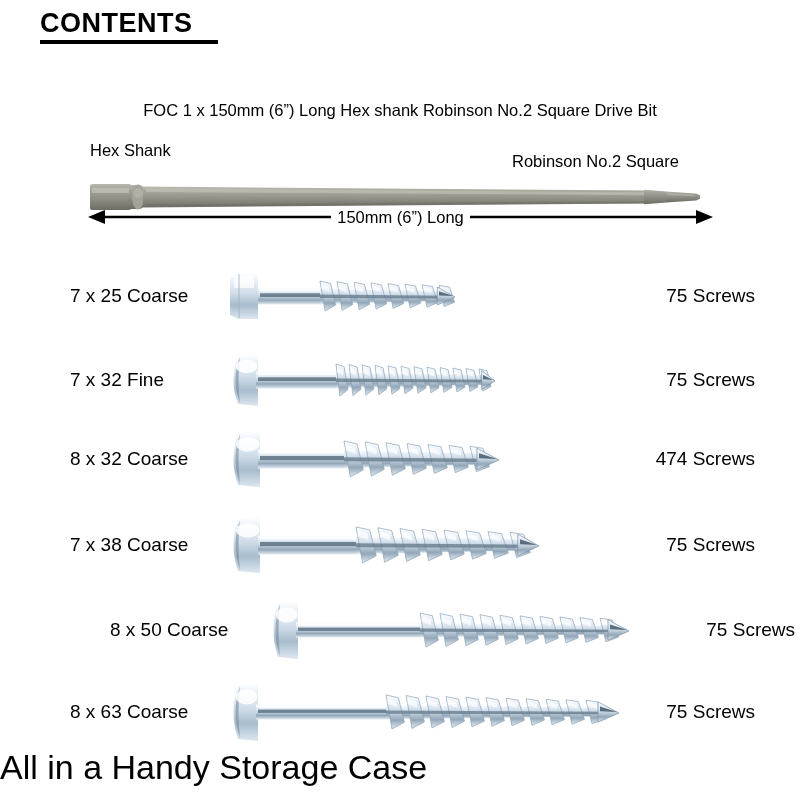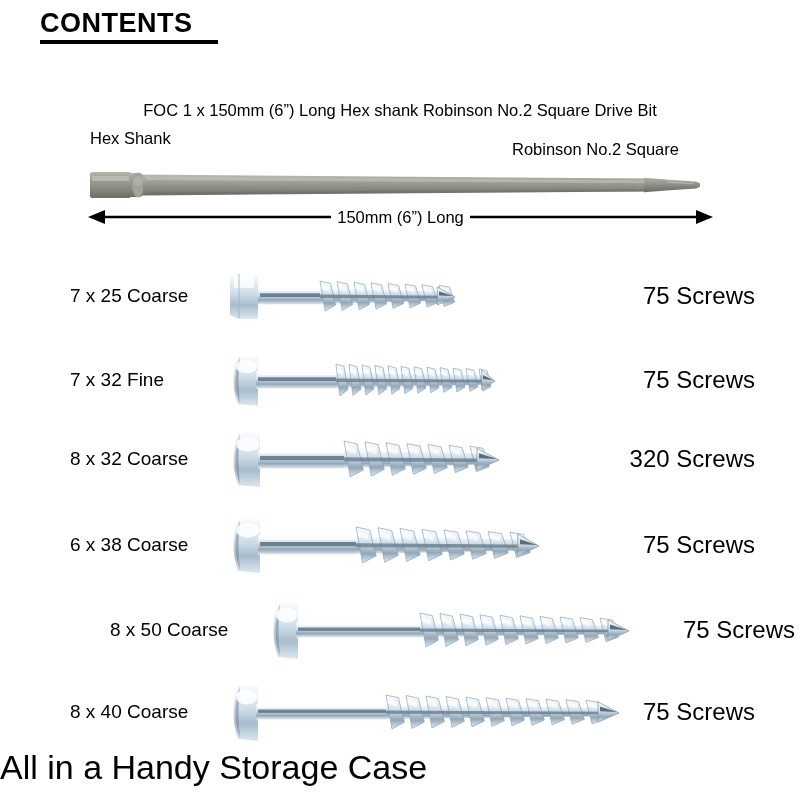--- a/index.html
+++ b/index.html
@@ -46,21 +46,21 @@
     text-align: center;
     font-size: 16.5px;
     white-space: nowrap;
     margin-top: 32px;
   }
 
   
   #bit-section {
     position: absolute;
     left: 0;
-    top: 120px;
+    top: 132px;
     width: 800px;
     height: 115px;
   }
   #label-hex-shank {
     position: absolute;
     left: 90px;
     top: 9px;
     font-size: 16.5px;
     white-space: nowrap;
   }
@@ -119,21 +119,21 @@
     font-size: 19px;
     white-space: nowrap;
   }
   .screw-count {
     position: absolute;
     right: 45px;
     top: 0;
     height: 80px;
     display: flex;
     align-items: center;
-    font-size: 24px;
+    font-size: 19px;
     white-space: nowrap;
   }
   .screw-art {
     position: absolute;
     left: 228px;
     top: 0;
     height: 80px;
   }
 
   
@@ -320,21 +320,21 @@
           <path d="M239.04,30.826666666666668 L245.15,33.120000000000005 L245.15,36.78933333333333 L239.04,34.496 Z" fill="#ffffff" opacity="0.7"></path>
           <path d="M251,28.986666666666668 L259.06,30.748800000000003 L262.96,46.608 L254.9,51.013333333333335 Z" fill="url(#zg1)" stroke="#8ba2b5" stroke-width="0.7"></path>
           <path d="M252.04,31.189333333333334 L258.15,33.392 L258.15,36.916266666666665 L252.04,34.7136 Z" fill="#ffffff" opacity="0.7"></path>
           <path d="M108,38.385 L260.2,39.677 L260.2,42.584 L108,41.938 Z" fill="#5d7283" opacity="0.7"></path>
           <path d="M253.7,30.4 L267,41 L253.7,49.6 Z" fill="url(#zg1)" stroke="#7e94a7" stroke-width="0.7"></path>
           <path d="M255,34.88 L265,40 L255,39.36 Z" fill="#44596b" opacity="0.85"></path>
         </svg>
       </div>
       <div class="screw-row" style="top: 419px;">
         <div class="screw-size">8 x 32 Coarse</div>
-        <div class="screw-count">320 Screws</div>
+        <div class="screw-count">474 Screws</div>
         <svg class="screw-art" width="272" height="80" viewBox="0 0 272 80">
           <defs>
             <linearGradient id="zg2" x1="0" y1="0" x2="0" y2="1">
               <stop offset="0%" stop-color="#ffffff"></stop>
               <stop offset="14%" stop-color="#eef4fa"></stop>
               <stop offset="38%" stop-color="#d8e4ef"></stop>
               <stop offset="52%" stop-color="#c3d2df"></stop>
               <stop offset="74%" stop-color="#93a7b8"></stop>
               <stop offset="100%" stop-color="#e3ecf4"></stop>
             </linearGradient>
@@ -366,21 +366,21 @@
           <path d="M221,26.371428571428574 L234.02,28.552 L240.32,48.177142857142854 L227.3,53.628571428571426 Z" fill="url(#zg2)" stroke="#8ba2b5" stroke-width="0.7"></path>
           <path d="M222.68,29.097142857142856 L232.55,31.822857142857146 L232.55,36.184 L222.68,33.458285714285715 Z" fill="#ffffff" opacity="0.7"></path>
           <path d="M242,27.245714285714286 L255.02,29.2864 L261.32,47.65257142857143 L248.3,52.754285714285714 Z" fill="url(#zg2)" stroke="#8ba2b5" stroke-width="0.7"></path>
           <path d="M243.68,29.796571428571426 L253.55,32.34742857142857 L253.55,36.4288 L243.68,33.877942857142855 Z" fill="#ffffff" opacity="0.7"></path>
           <path d="M116,38.195 L259.4,39.639 L259.4,42.888 L116,42.166 Z" fill="#5d7283" opacity="0.7"></path>
           <path d="M248.9,29.200000000000003 L271,41 L248.9,50.8 Z" fill="url(#zg2)" stroke="#7e94a7" stroke-width="0.7"></path>
           <path d="M251,34.24 L269,40 L251,39.28 Z" fill="#44596b" opacity="0.85"></path>
         </svg>
       </div>
       <div class="screw-row" style="top: 505px;">
-        <div class="screw-size">6 x 38 Coarse</div>
+        <div class="screw-size">7 x 38 Coarse</div>
         <div class="screw-count">75 Screws</div>
         <svg class="screw-art" width="312" height="80" viewBox="0 0 312 80">
           <defs>
             <linearGradient id="zg3" x1="0" y1="0" x2="0" y2="1">
               <stop offset="0%" stop-color="#ffffff"></stop>
               <stop offset="14%" stop-color="#eef4fa"></stop>
               <stop offset="38%" stop-color="#d8e4ef"></stop>
               <stop offset="52%" stop-color="#c3d2df"></stop>
               <stop offset="74%" stop-color="#93a7b8"></stop>
               <stop offset="100%" stop-color="#e3ecf4"></stop>
@@ -468,21 +468,21 @@
           <path d="M312,27.624000000000002 L324.4,29.60416 L330.4,47.4256 L318,52.376 Z" fill="url(#zg4)" stroke="#8ba2b5" stroke-width="0.7"></path>
           <path d="M313.6,30.0992 L323,32.5744 L323,36.53472 L313.6,34.05952 Z" fill="#ffffff" opacity="0.7"></path>
           <path d="M332,28.202 L344.4,30.08968 L350.4,47.0788 L338,51.798 Z" fill="url(#zg4)" stroke="#8ba2b5" stroke-width="0.7"></path>
           <path d="M333.6,30.5616 L343,32.9212 L343,36.69656 L333.6,34.336960000000005 Z" fill="#ffffff" opacity="0.7"></path>
           <path d="M152,38.575 L350,39.715 L350,42.28 L152,41.71 Z" fill="#5d7283" opacity="0.7"></path>
           <path d="M340,29.8 L361,41 L340,50.2 Z" fill="url(#zg4)" stroke="#7e94a7" stroke-width="0.7"></path>
           <path d="M342,34.56 L359,40 L342,39.32 Z" fill="#44596b" opacity="0.85"></path>
         </svg>
       </div>
       <div class="screw-row" style="top: 672px;">
-        <div class="screw-size">8 x 40 Coarse</div>
+        <div class="screw-size">8 x 63 Coarse</div>
         <div class="screw-count">75 Screws</div>
         <svg class="screw-art" width="392" height="80" viewBox="0 0 392 80">
           <defs>
             <linearGradient id="zg5" x1="0" y1="0" x2="0" y2="1">
               <stop offset="0%" stop-color="#ffffff"></stop>
               <stop offset="14%" stop-color="#eef4fa"></stop>
               <stop offset="38%" stop-color="#d8e4ef"></stop>
               <stop offset="52%" stop-color="#c3d2df"></stop>
               <stop offset="74%" stop-color="#93a7b8"></stop>
               <stop offset="100%" stop-color="#e3ecf4"></stop>

